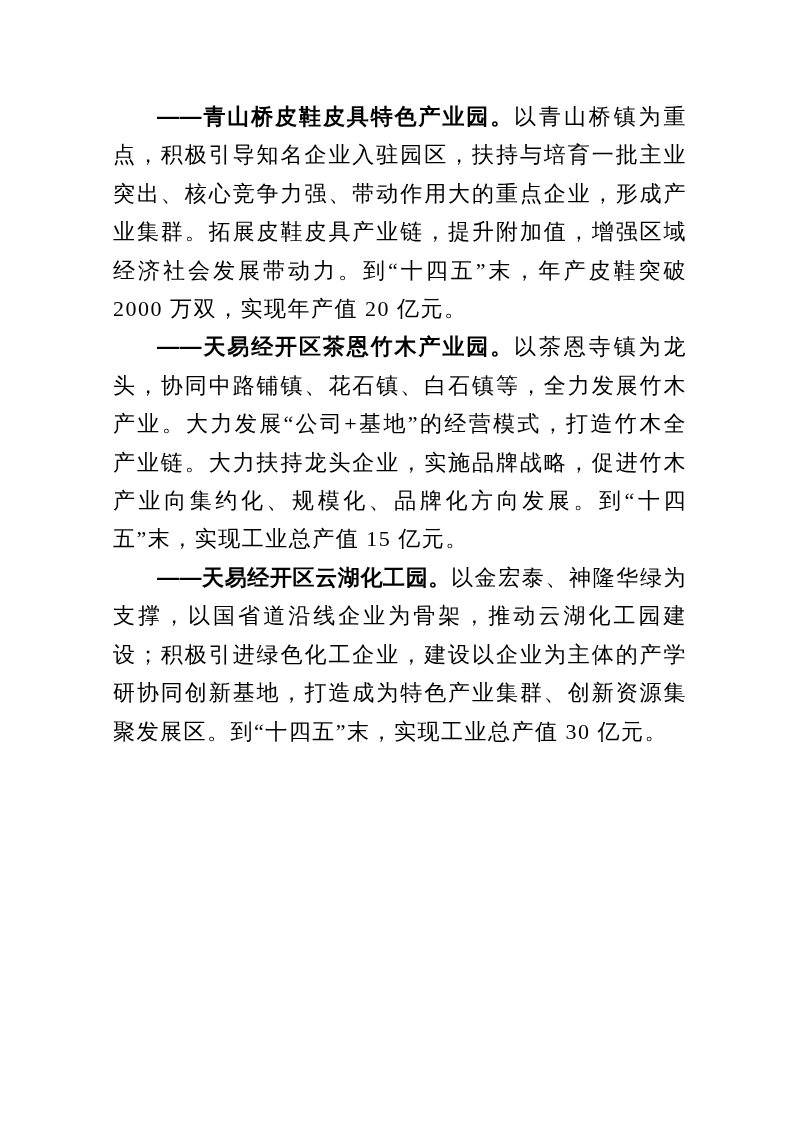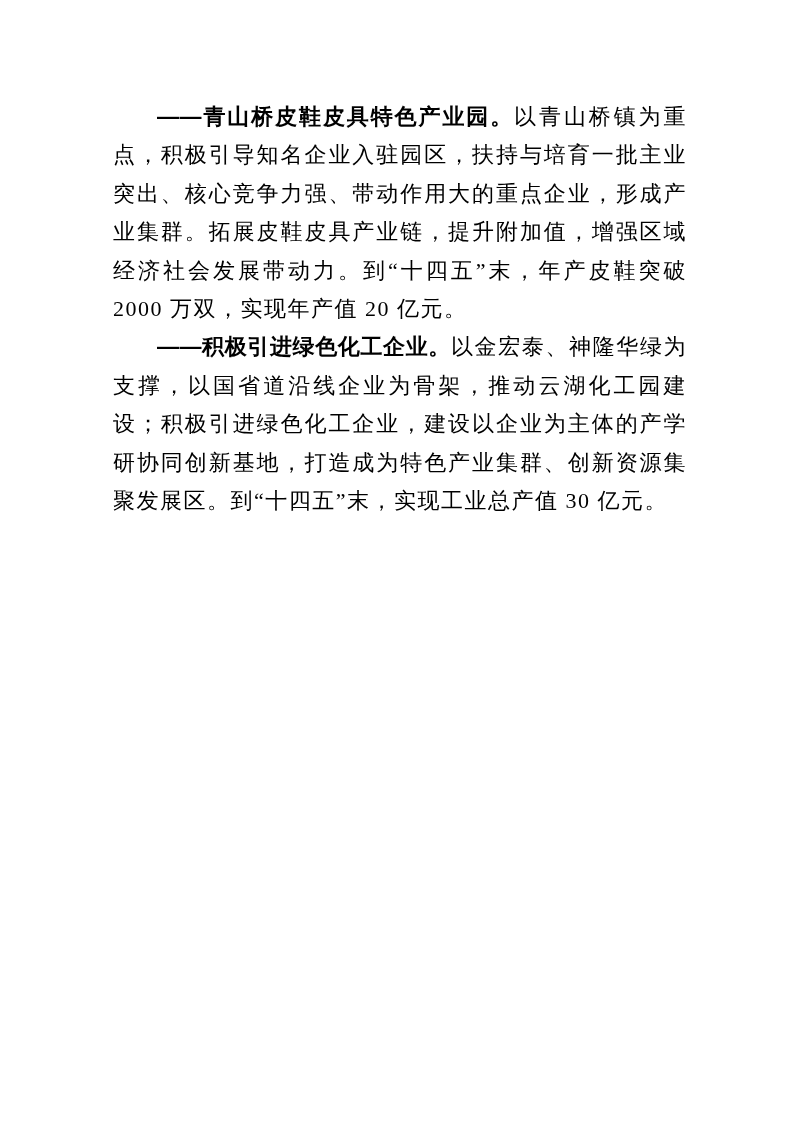--- a/index.html
+++ b/index.html
@@ -41,17 +41,18 @@
   }
 </style>
 </head>
 <body>
 
 <div class="page">
   <div class="text-content">
 
     <p class="para"><span class="para-lead">——青山桥皮鞋皮具特色产业园。</span><span class="para-body">以青山桥镇为重点，积极引导知名企业入驻园区，扶持与培育一批主业突出、核心竞争力强、带动作用大的重点企业，形成产业集群。拓展皮鞋皮具产业链，提升附加值，增强区域经济社会发展带动力。到“十四五”末，年产皮鞋突破 2000 万双，实现年产值 20 亿元。</span></p>
 
+    <p class="para"><span class="para-lead">——天易经开区茶恩竹木产业园。</span><span class="para-body">以茶恩寺镇为龙头，协同中路铺镇、花石镇、白石镇等，全力发展竹木产业。大力发展“公司+基地”的经营模式，打造竹木全产业链。大力扶持龙头企业，实施品牌战略，促进竹木产业向集约化、规模化、品牌化方向发展。到“十四五”末，实现工业总产值 15 亿元。</span></p>
 
-    <p class="para"><span class="para-lead">——积极引进绿色化工企业。</span><span class="para-body">以金宏泰、神隆华绿为支撑，以国省道沿线企业为骨架，推动云湖化工园建设；积极引进绿色化工企业，建设以企业为主体的产学研协同创新基地，打造成为特色产业集群、创新资源集聚发展区。到“十四五”末，实现工业总产值 30 亿元。</span></p>
+    <p class="para"><span class="para-lead">——天易经开区云湖化工园。</span><span class="para-body">以金宏泰、神隆华绿为支撑，以国省道沿线企业为骨架，推动云湖化工园建设；积极引进绿色化工企业，建设以企业为主体的产学研协同创新基地，打造成为特色产业集群、创新资源集聚发展区。到“十四五”末，实现工业总产值 30 亿元。</span></p>
 
   </div>
 </div>
 
 </body></html>

